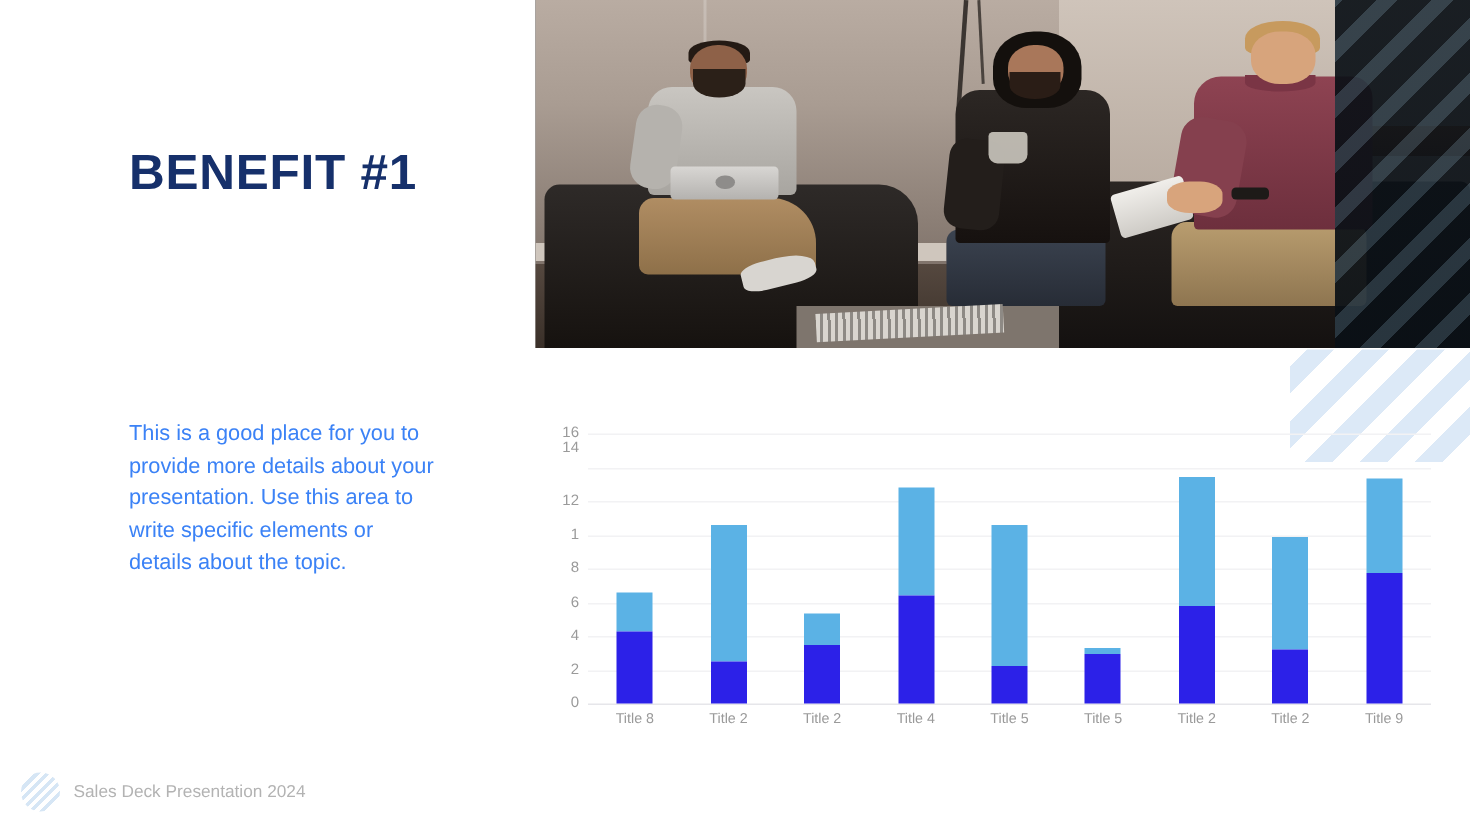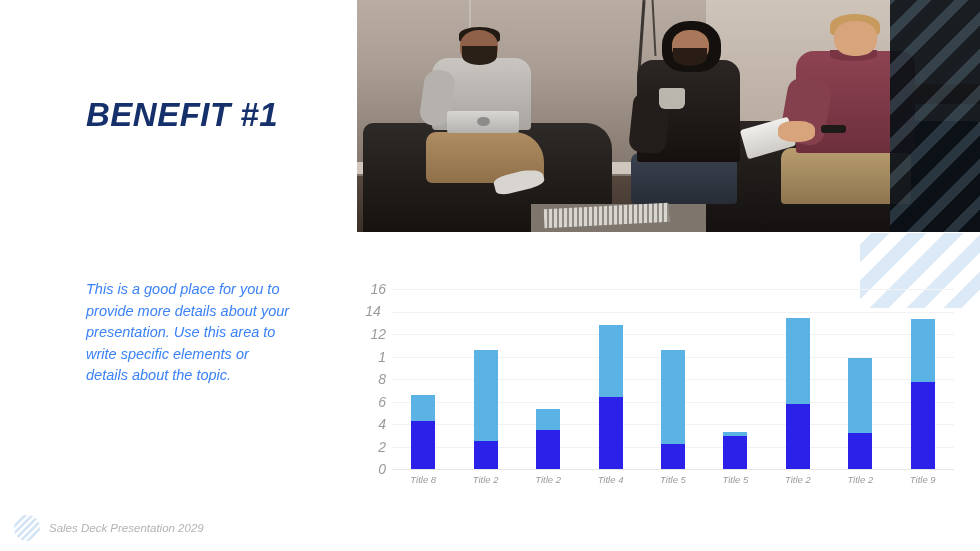--- a/index.html
+++ b/index.html
@@ -11,21 +11,20 @@
     background: #ffffff;
     font-family: "Liberation Sans", sans-serif;
   }
 
   #slide {
     position: relative;
     width: 980px;
     height: 551px;
     background: #ffffff;
     overflow: hidden;
-    font-style: italic;
   }
 
   
   #title {
     position: absolute;
     left: 86px;
     top: 96px;
     font-size: 33px;
     font-weight: bold;
     letter-spacing: 0.5px;
@@ -224,21 +223,21 @@
     height: 1px;
     background: #f2f2f4;
   }
   .gridline.axis { background: #e6e6ea; }
 
   .ylabel {
     position: absolute;
     right: 574px;
     width: 26px;
     text-align: right;
-    font-size: 14px;
+    font-size: 10px;
     color: #9a9a9a;
     font-family: "Liberation Sans", sans-serif;
     transform: translateY(-50%);
   }
 
   #bars {
     position: absolute;
     left: 32px;
     top: 9px;
     right: 6px;
@@ -415,22 +414,22 @@
         <div class="xlabel">Title 2</div>
         <div class="xlabel">Title 9</div>
       </div>
   <div class="ylabel" style="top: 189px;">0</div>
       <div class="ylabel" style="top: 166.5px;">2</div>
       <div class="ylabel" style="top: 144px;">4</div>
       <div class="ylabel" style="top: 121.5px;">6</div>
       <div class="ylabel" style="top: 99px;">8</div>
       <div class="ylabel" style="top: 76.5px;">1</div>
       <div class="ylabel" style="top: 54px;">12</div>
-      <div class="ylabel" style="top: 31px; text-align: center;">14</div>
+      <div class="ylabel" style="top: 19px;">14</div>
       <div class="ylabel" style="top: 9px;">16</div>
     </div>
 
   <div id="footer">
     <div id="footer-logo"></div>
-    <div id="footer-text">Sales Deck Presentation 2029</div>
+    <div id="footer-text">Sales Deck Presentation 2024</div>
   </div>
 
 </div>
 
 </body></html>

